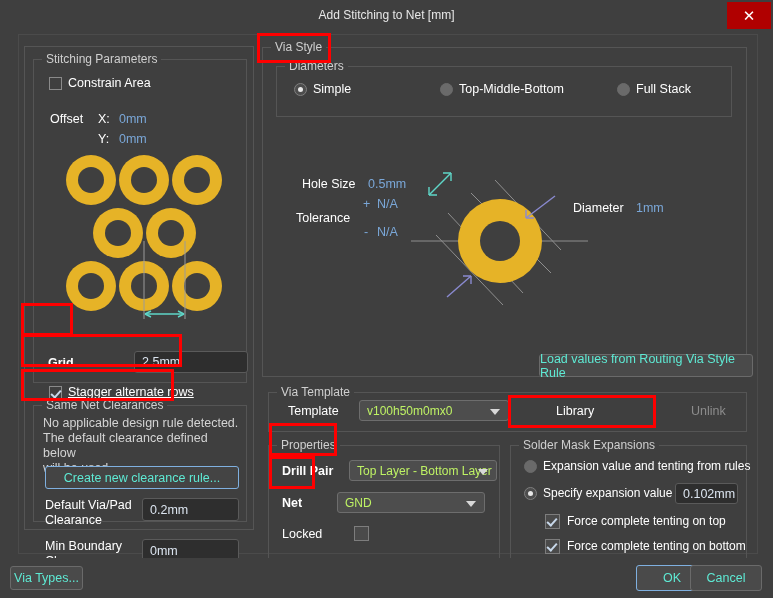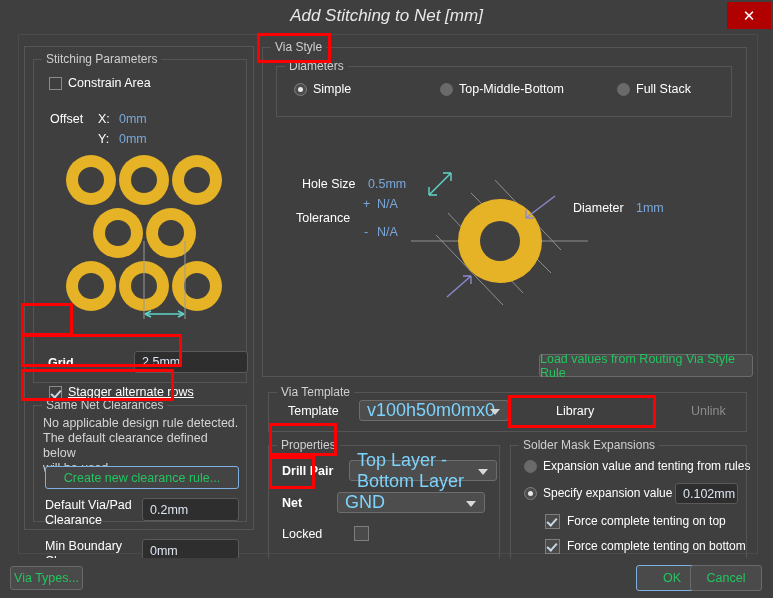--- a/index.html
+++ b/index.html
@@ -26,21 +26,21 @@
       #8a2a2a 216px,#8a2a2a 232px,
       #4a4a4a 232px,#4a4a4a 300px,
       #2a6a6a 300px,#2a6a6a 308px,
       #4a4a4a 308px,#4a4a4a 598px);}
   .edge-strip2{position:absolute;left:6px;top:0;width:7px;height:598px;background:#545454;}
   .edge-dark{position:absolute;left:13px;top:0;width:5px;height:598px;background:#333;}
 
   
   .titlebar{position:absolute;left:0;top:0;width:773px;height:31px;background:#3f3f3f;}
   .title-text{position:absolute;left:0;top:0;width:773px;height:31px;
-    line-height:31px;text-align:center;color:#e8e8e8;font-size:17px;font-style:italic;}
+    line-height:31px;text-align:center;color:#e8e8e8;font-size:12px;}
   .close-btn{position:absolute;right:2px;top:2px;width:44px;height:27px;
     background:#b00000;color:#fff;font-size:15px;font-weight:bold;
     display:flex;align-items:center;justify-content:center;cursor:pointer;}
 
   
   .body-area{position:absolute;left:0;top:31px;width:773px;height:527px;background:#3f3f3f;}
   .client{position:absolute;left:18px;top:3px;width:738px;height:518px;
     background:#3f3f3f;border:1px solid #4b4b4b;}
 
   
@@ -72,28 +72,28 @@
   .rb.sel:after{content:"";position:absolute;left:3px;top:3px;width:5px;height:5px;
     border-radius:50%;background:#e8e8e8;}
   .rb.dis{background:#6a6a6a;border-color:#6a6a6a;}
 
   
   .inp{position:absolute;background:#2e2e2e;border:1px solid #5a5a5a;
     box-sizing:border-box;color:#dbe4ef;font-size:12.5px;
     display:flex;align-items:center;padding-left:7px;border-radius:3px;cursor:text;}
   
   .btn{position:absolute;background:#4a4a4a;border:1px solid #6a6a6a;border-radius:3px;
-    color:#22c55e;font-size:12.5px;display:flex;align-items:center;
+    color:#5eead4;font-size:12.5px;display:flex;align-items:center;
     justify-content:center;cursor:pointer;box-sizing:border-box;}
   .btn.disabled{color:#878787;border-color:#5a5a5a;background:#454545;}
   .btn.focus{border-color:#7fb0e0;margin-left:28px;}
   .btn.linkstyle{background:#444;border:1px solid #7fb0e0;border-radius:3px;}
   
   .combo{position:absolute;background:#4d4d4d;border:1px solid #6d6d6d;border-radius:3px;
-    color:#7dd3fc;font-size:18px;display:flex;align-items:center;
+    color:#bef264;font-size:12px;display:flex;align-items:center;
     padding-left:7px;box-sizing:border-box;cursor:pointer;}
   .combo .arrow{position:absolute;right:8px;top:50%;margin-top:-2px;
     width:0;height:0;border-left:5px solid transparent;border-right:5px solid transparent;
     border-top:6px solid #d8d8d8;}
 
   .multiline{position:absolute;color:#d4d4d4;font-size:12.5px;line-height:15px;}
 
   svg{display:block;}
 </style>
 </head>

